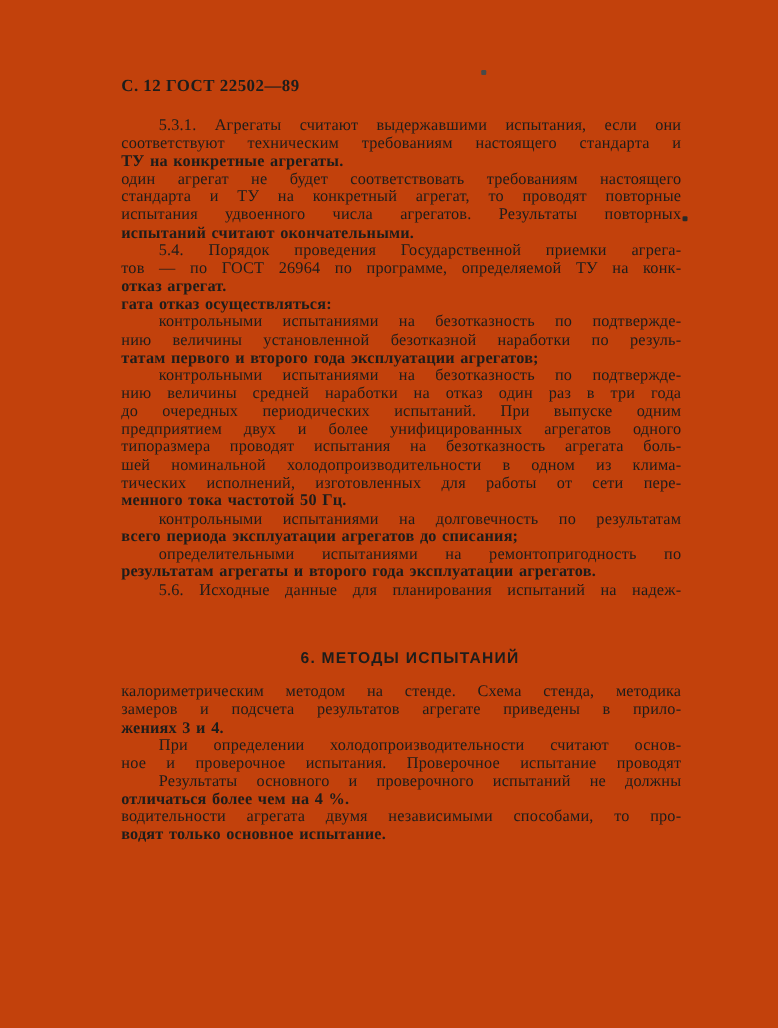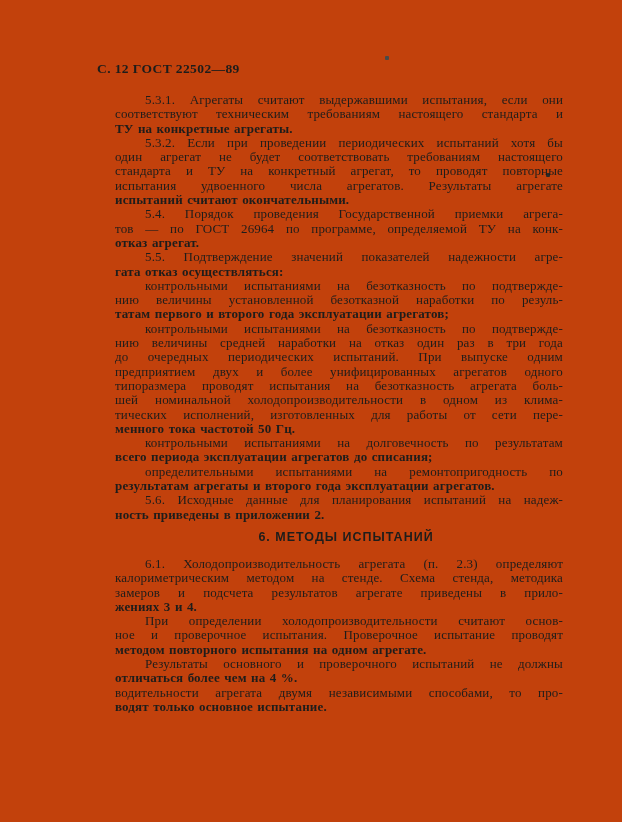--- a/index.html
+++ b/index.html
@@ -20,21 +20,21 @@
     position: absolute;
     left: 97px;
     top: 61px;
     font-size: 13.5px;
     font-weight: 700;
     letter-spacing: 0.4px;
     white-space: nowrap;
   }
   .page-body {
     position: absolute;
-    left: 115px;
+    left: 97px;
     top: 93px;
     width: 448px;
   }
   .para {
     margin: 0;
   }
   .line {
     font-size: 13px;
     line-height: 14.3px;
     letter-spacing: 0.15px;
@@ -43,21 +43,21 @@
     word-spacing: 1px;
   }
   .line.last {
     text-align-last: left;
     font-weight: bold;
   }
   .line.first {
     text-indent: 30px;
   }
   .section-heading {
-    margin: 8px 0 13px 14px;
+    margin: 40px 0 13px 14px;
     text-align: center;
     font-family: "Liberation Sans", "DejaVu Sans", sans-serif;
     font-size: 12.5px;
     font-weight: 700;
     letter-spacing: 1px;
     white-space: nowrap;
   }
   .ink-speck-top {
     position: absolute;
     left: 385px;
@@ -84,33 +84,31 @@
   <div class="ink-speck-top"></div>
   <div class="ink-speck-margin"></div>
   <div class="running-header">С. 12 ГОСТ 22502—89</div>
   <div class="page-body">
       <div class="para">
         <div class="line first">5.3.1. Агрегаты считают выдержавшими испытания, если они</div>
         <div class="line">соответствуют техническим требованиям настоящего стандарта и</div>
         <div class="line last">ТУ на конкретные агрегаты.</div>
       </div>
       <div class="para">
-        <div class="line first">5.3.2. Если при проведении периодических испытаний хотя бы</div>
         <div class="line">один агрегат не будет соответствовать требованиям настоящего</div>
         <div class="line">стандарта и ТУ на конкретный агрегат, то проводят повторные</div>
-        <div class="line">испытания удвоенного числа агрегатов. Результаты агрегате</div>
+        <div class="line">испытания удвоенного числа агрегатов. Результаты повторных</div>
         <div class="line last">испытаний считают окончательными.</div>
       </div>
       <div class="para">
         <div class="line first">5.4. Порядок проведения Государственной приемки агрега-</div>
         <div class="line">тов — по ГОСТ 26964 по программе, определяемой ТУ на конк-</div>
         <div class="line last">отказ агрегат.</div>
       </div>
       <div class="para">
-        <div class="line first">5.5. Подтверждение значений показателей надежности агре-</div>
         <div class="line last">гата отказ осуществляться:</div>
       </div>
       <div class="para">
         <div class="line first">контрольными испытаниями на безотказность по подтвержде-</div>
         <div class="line">нию величины установленной безотказной наработки по резуль-</div>
         <div class="line last">татам первого и второго года эксплуатации агрегатов;</div>
       </div>
       <div class="para">
         <div class="line first">контрольными испытаниями на безотказность по подтвержде-</div>
         <div class="line">нию величины средней наработки на отказ один раз в три года</div>
@@ -124,33 +122,30 @@
       <div class="para">
         <div class="line first">контрольными испытаниями на долговечность по результатам</div>
         <div class="line last">всего периода эксплуатации агрегатов до списания;</div>
       </div>
       <div class="para">
         <div class="line first">определительными испытаниями на ремонтопригодность по</div>
         <div class="line last">результатам агрегаты и второго года эксплуатации агрегатов.</div>
       </div>
       <div class="para">
         <div class="line first">5.6. Исходные данные для планирования испытаний на надеж-</div>
-        <div class="line last">ность приведены в приложении 2.</div>
       </div>
       <div class="section-heading">6. МЕТОДЫ ИСПЫТАНИЙ</div>
       <div class="para">
-        <div class="line first">6.1. Холодопроизводительность агрегата (п. 2.3) определяют</div>
         <div class="line">калориметрическим методом на стенде. Схема стенда, методика</div>
         <div class="line">замеров и подсчета результатов агрегате приведены в прило-</div>
         <div class="line last">жениях 3 и 4.</div>
       </div>
       <div class="para">
         <div class="line first">При определении холодопроизводительности считают основ-</div>
         <div class="line">ное и проверочное испытания. Проверочное испытание проводят</div>
-        <div class="line last">методом повторного испытания на одном агрегате.</div>
       </div>
       <div class="para">
         <div class="line first">Результаты основного и проверочного испытаний не должны</div>
         <div class="line last">отличаться более чем на 4 %.</div>
       </div>
       <div class="para">
         <div class="line">водительности агрегата двумя независимыми способами, то про-</div>
         <div class="line last">водят только основное испытание.</div>
       </div>
     </div>

